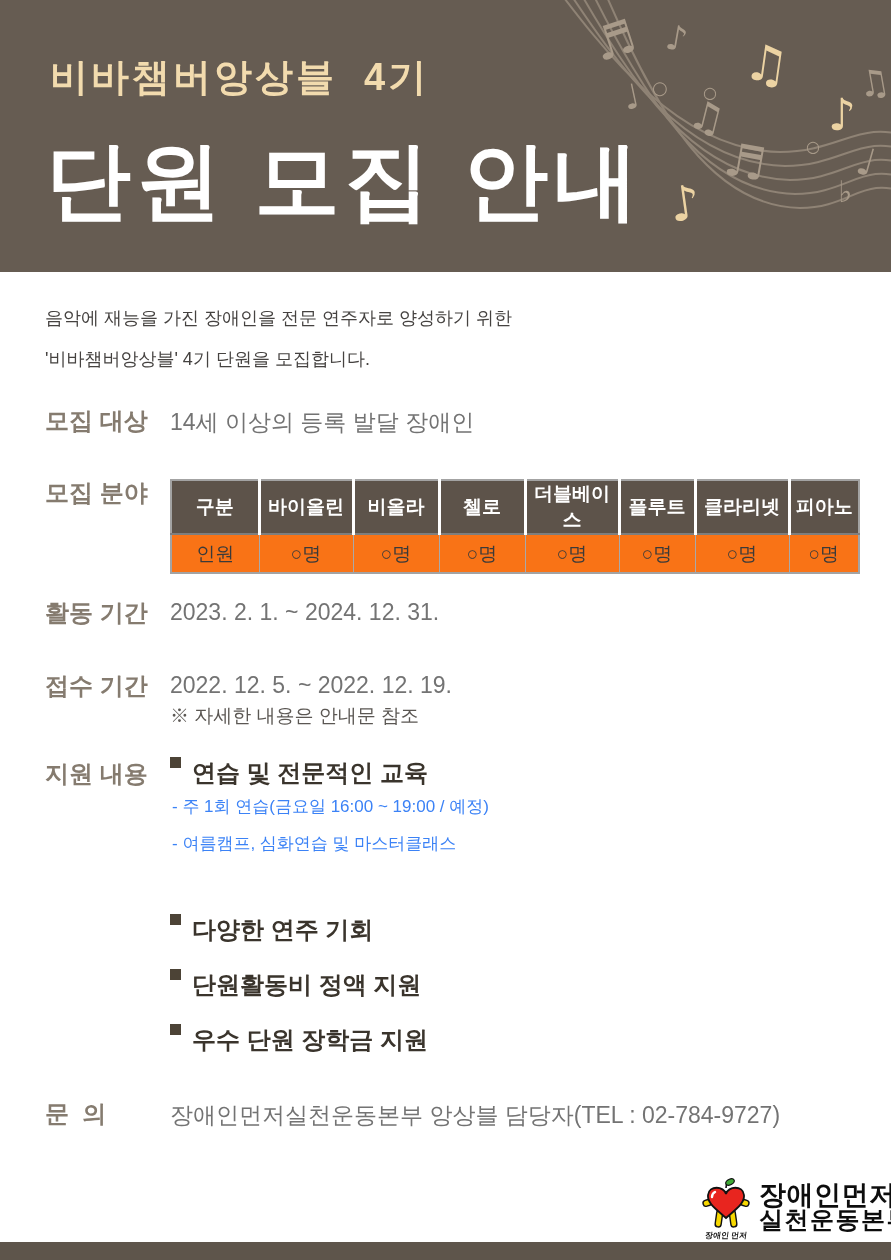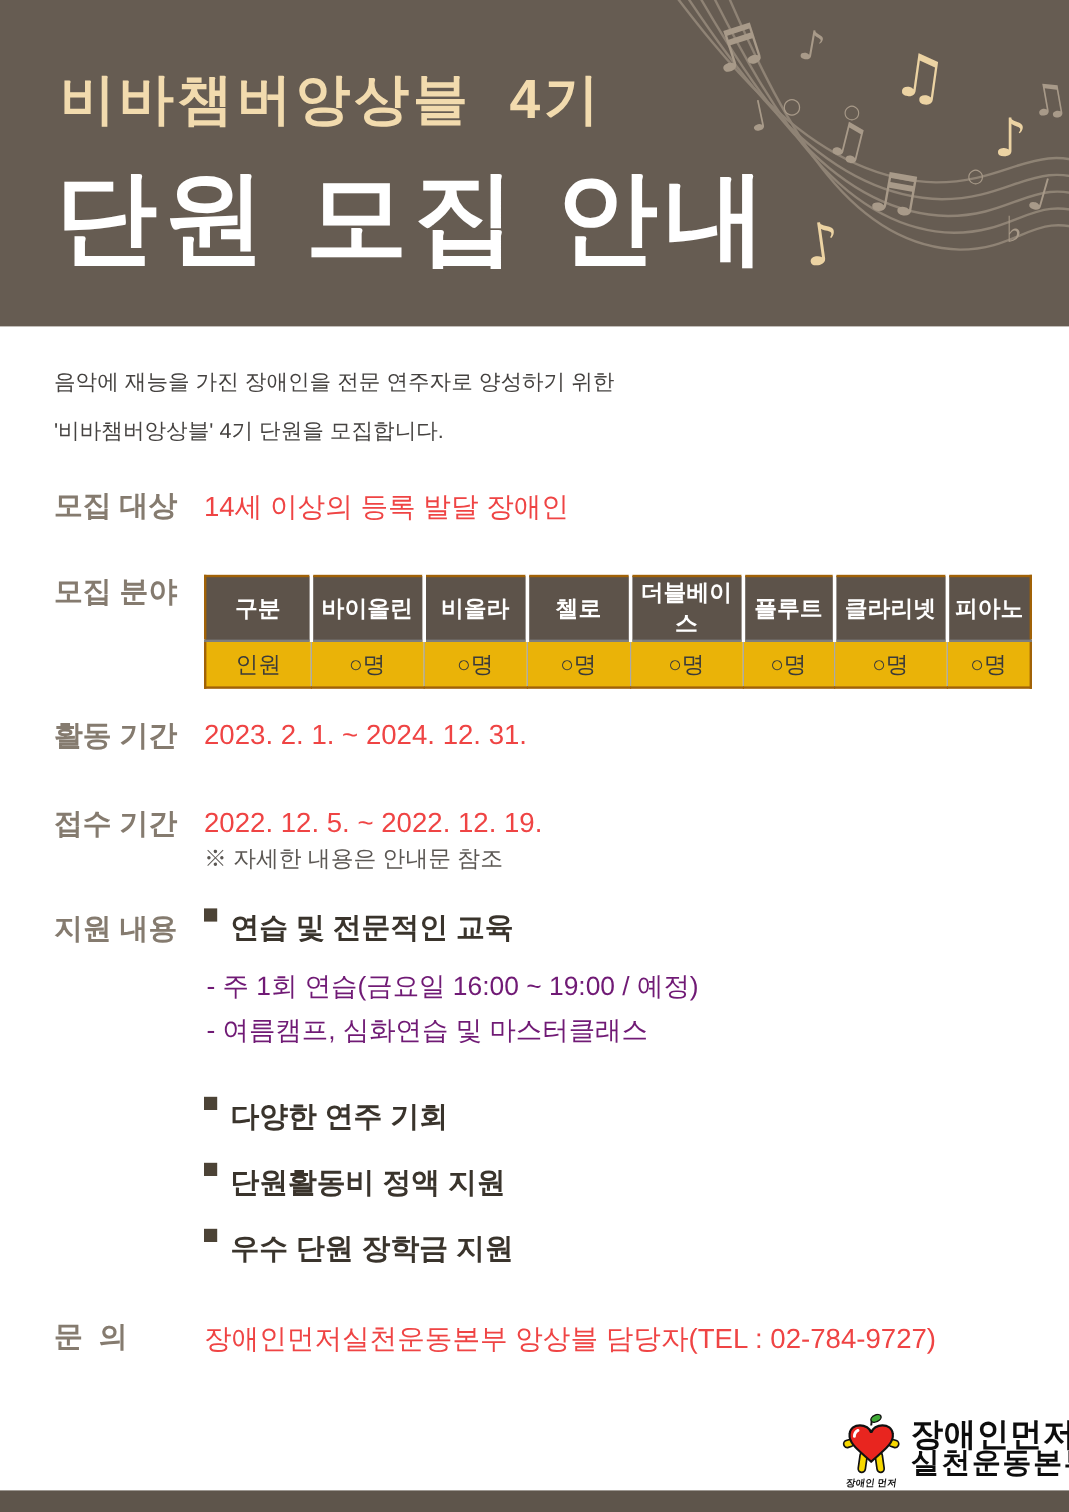--- a/index.html
+++ b/index.html
@@ -10,76 +10,76 @@
   }
 
   
   .hdr {
     position:absolute; top:0; left:0; width:891px; height:272px;
     background:#665c52;
   }
   .hdr svg.deco { position:absolute; top:0; left:0; width:891px; height:272px; }
   .hdr .subtitle {
     position:absolute; left:50px; top:52px;
-    font-size:46px; font-weight:800; letter-spacing:3px;
+    font-size:38px; font-weight:800; letter-spacing:3px;
     color:#f2dbae; white-space:pre;
   }
   .hdr .title {
     position:absolute; left:46px; top:124px;
     font-size:85px; font-weight:900; letter-spacing:5px;
     color:#ffffff; white-space:pre;
   }
 
   
   .lab {
     position:absolute; left:45px;
     font-size:24px; font-weight:800; color:#857b6f; white-space:pre;
   }
   .val {
     position:absolute; left:170px;
-    font-size:23px; color:#ef4444; white-space:pre;
+    font-size:23px; color:#737373; white-space:pre;
   }
   .note {
     position:absolute; left:170px;
     font-size:19px; color:#5b5753; white-space:pre;
   }
 
   .intro {
     position:absolute; left:45px; top:298px;
     font-size:18px; line-height:41px; color:#454240; white-space:pre;
   }
 
   
   .tbl-wrap { position:absolute; left:170px; top:479px; }
   table.recruit {
     border-collapse:collapse; table-layout:fixed; width:688px;
-    border:2px solid #a16207; font-size:19px;font-family:Liberation Mono, monospace;
+    border:2px solid #a3a3a3; font-size:19px;
   }
   table.recruit th {
     background:#5d534a; color:#ffffff; font-weight:700;
     height:37px; border-right:3px solid #ffffff; border-bottom:2px solid #7e7e7e;
     padding:0; text-align:center;
   }
   table.recruit th:last-child { border-right:none; }
   table.recruit td {
-    background:#eab308; color:#3a3a3a; height:37px;
+    background:#f97316; color:#3a3a3a; height:37px;
     border:1px solid #a9a9a9; text-align:center; padding:0; font-size:19px;
   }
 
   
   .bullet {
     position:absolute; left:170px; display:flex; align-items:flex-start;
     font-size:24px; font-weight:800; color:#3a342c; white-space:pre;
   }
   .bullet .sq {
     width:11px; height:11px; background:#4c4336; margin-right:11px; flex:none;
   }
   .subline {
     position:absolute; left:172px;
-    font-size:22px; color:#701a75; white-space:pre;margin-top:12px;
+    font-size:17px; color:#3b82f6; white-space:pre;
   }
 
   
   .logo { position:absolute; left:700px; top:1178px; display:flex; gap:7px; }
   .logo .mark-col { display:flex; flex-direction:column; align-items:center; width:52px; }
   .logo .caption { font-size:8px; font-weight:700; color:#111; margin-top:-2px; white-space:pre; transform:skewX(-8deg); }
   .logo .txt-col { display:flex; flex-direction:column; justify-content:flex-start; padding-top:4px; }
   .logo .l1 { font-size:27px; font-weight:900; color:#0d0d0d; line-height:26px; letter-spacing:0.5px; white-space:pre; }
   .logo .l2 { font-size:24px; font-weight:900; color:#0d0d0d; line-height:24px; letter-spacing:1.5px; white-space:pre; }
 

